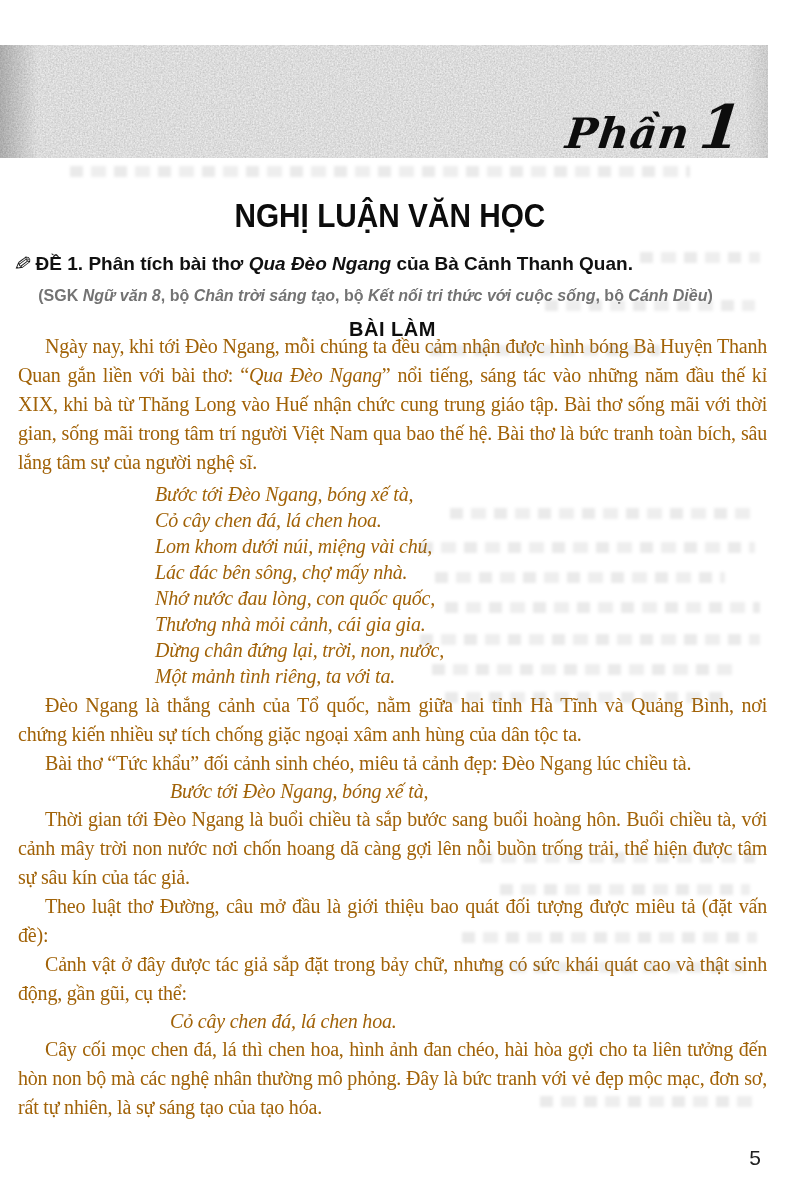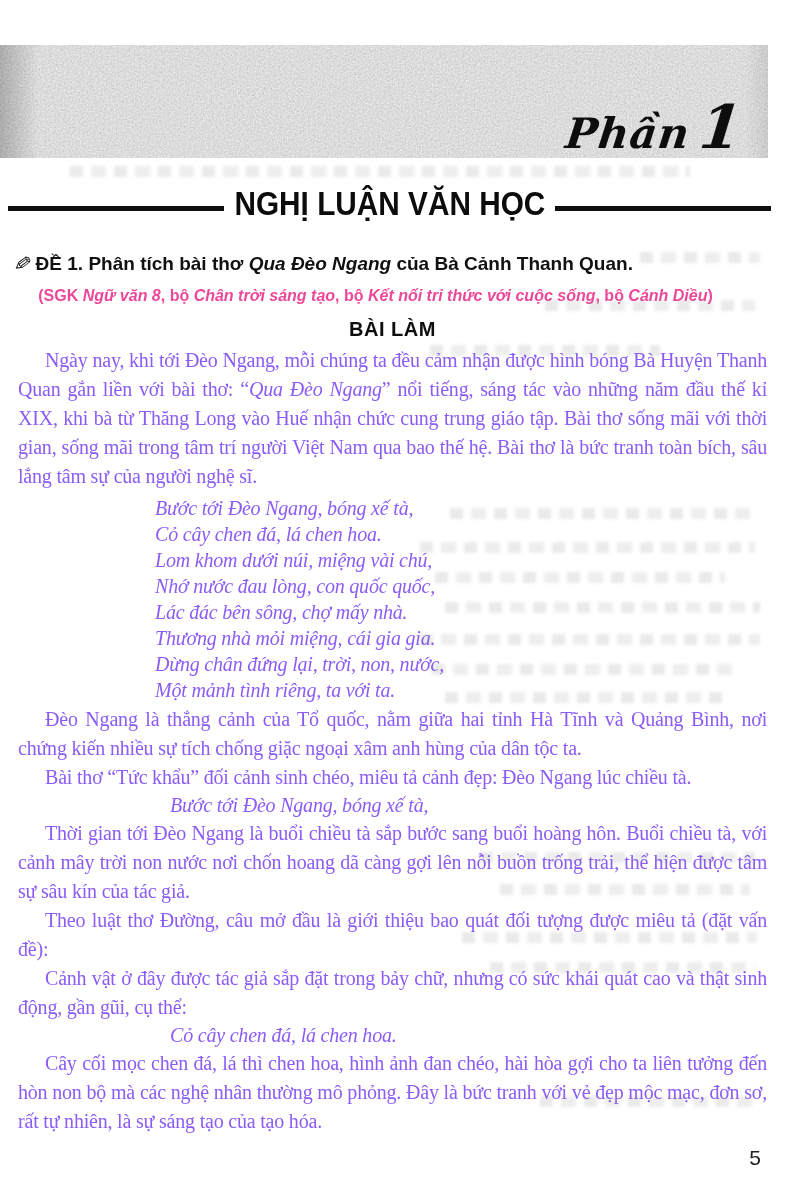--- a/index.html
+++ b/index.html
@@ -31,53 +31,53 @@
   }
   .part-num{
     font-family:"DejaVu Serif","Liberation Serif",serif;
     font-style:italic;font-weight:700;font-size:60px;margin-left:10px;
     transform:skewX(-6deg);
   }
 
   
   .section-title-row{
     position:absolute;top:186px;left:8px;right:14px;
-    display:flex;align-items:center;gap:4px;
+    display:flex;align-items:center;gap:4px;flex-direction:column;
   }
   .rule{flex:1;height:5px;background:#101010;margin-top:8px;}
   h1.section-title{
     margin:0;font-family:"Liberation Sans","DejaVu Sans",sans-serif;
     font-weight:700;font-size:31px;letter-spacing:0px;color:#0c0c0c;
     transform:scale(.96,1.06);white-space:nowrap;
   }
 
   
   .prompt{
     position:absolute;top:251px;left:14px;right:16px;
     font-family:"Liberation Sans","DejaVu Sans",sans-serif;
     font-weight:700;font-size:19px;color:#111;line-height:26px;
     display:flex;align-items:flex-start;
   }
   .pencil{font-size:21px;margin-right:4px;transform:scaleX(-1) rotate(-8deg);display:inline-block;font-weight:400;}
   .source{
     position:absolute;top:287px;left:0;width:751px;text-align:center;
     font-family:"Liberation Sans","DejaVu Sans",sans-serif;
-    font-weight:700;font-size:16px;color:#ec4899;
+    font-weight:700;font-size:16px;color:#737373;
   }
   .bailam{
     position:absolute;top:318px;left:0;width:785px;text-align:center;
     font-family:"Liberation Sans","DejaVu Sans",sans-serif;
     font-weight:700;font-size:20px;letter-spacing:.5px;color:#0e0e0e;
   }
 
   
   .content{
-    position:absolute;top:346px;left:18px;width:749px;
+    position:absolute;top:332px;left:18px;width:749px;
     font-size:20px;line-height:29px;letter-spacing:-0.2px;
-    text-align:justify;color:#8b5cf6;
+    text-align:justify;color:#a16207;
   }
   .content p.para{margin:0;text-indent:27px;}
   .poem{margin:4px 0 2px 137px;font-style:italic;line-height:26px;text-align:left;}
   .poem-line{white-space:nowrap;}
   .quote{margin:0 0 0 152px;font-style:italic;line-height:27px;text-align:left;white-space:nowrap;}
   em{}
 
   .pagenum{
     position:absolute;top:1146px;right:24px;
     font-family:"Liberation Sans","DejaVu Sans",sans-serif;
@@ -130,23 +130,23 @@
   <div class="source"><span>(SGK </span><em>Ngữ văn 8</em><span>, bộ </span><em>Chân trời sáng tạo</em><span>, bộ </span><em>Kết nối tri thức với cuộc sống</em><span>, bộ </span><em>Cánh Diều</em><span>)</span></div>
 
   <div class="bailam">BÀI LÀM</div>
 
   <div class="content" id="essay-content">
       <p class="para"><span>Ngày nay, khi tới Đèo Ngang, mỗi chúng ta đều cảm nhận được hình bóng Bà Huyện Thanh Quan gắn liền với bài thơ: “</span><em>Qua Đèo Ngang</em><span>” nổi tiếng, sáng tác vào những năm đầu thế kỉ XIX, khi bà từ Thăng Long vào Huế nhận chức cung trung giáo tập. Bài thơ sống mãi với thời gian, sống mãi trong tâm trí người Việt Nam qua bao thế hệ. Bài thơ là bức tranh toàn bích, sâu lắng tâm sự của người nghệ sĩ.</span></p>
       <div class="poem">
         <div class="poem-line">Bước tới Đèo Ngang, bóng xế tà,</div>
         <div class="poem-line">Cỏ cây chen đá, lá chen hoa.</div>
         <div class="poem-line">Lom khom dưới núi, miệng vài chú,</div>
+        <div class="poem-line">Lác đác bên sông, chợ mấy nhà.</div>
         <div class="poem-line">Nhớ nước đau lòng, con quốc quốc,</div>
-        <div class="poem-line">Lác đác bên sông, chợ mấy nhà.</div>
-        <div class="poem-line">Thương nhà mỏi miệng, cái gia gia.</div>
+        <div class="poem-line">Thương nhà mỏi cảnh, cái gia gia.</div>
         <div class="poem-line">Dừng chân đứng lại, trời, non, nước,</div>
         <div class="poem-line">Một mảnh tình riêng, ta với ta.</div>
       </div>
       <p class="para"><span>Đèo Ngang là thắng cảnh của Tổ quốc, nằm giữa hai tỉnh Hà Tĩnh và Quảng Bình, nơi chứng kiến nhiều sự tích chống giặc ngoại xâm anh hùng của dân tộc ta.</span></p>
       <p class="para"><span>Bài thơ “Tức khẩu” đối cảnh sinh chéo, miêu tả cảnh đẹp: Đèo Ngang lúc chiều tà.</span></p>
       <div class="quote">Bước tới Đèo Ngang, bóng xế tà,</div>
       <p class="para"><span>Thời gian tới Đèo Ngang là buổi chiều tà sắp bước sang buổi hoàng hôn. Buổi chiều tà, với cảnh mây trời non nước nơi chốn hoang dã càng gợi lên nỗi buồn trống trải, thể hiện được tâm sự sâu kín của tác giả.</span></p>
       <p class="para"><span>Theo luật thơ Đường, câu mở đầu là giới thiệu bao quát đối tượng được miêu tả (đặt vấn đề):</span></p>
       <p class="para"><span>Cảnh vật ở đây được tác giả sắp đặt trong bảy chữ, nhưng có sức khái quát cao và thật sinh động, gần gũi, cụ thể:</span></p>
       <div class="quote">Cỏ cây chen đá, lá chen hoa.</div>

